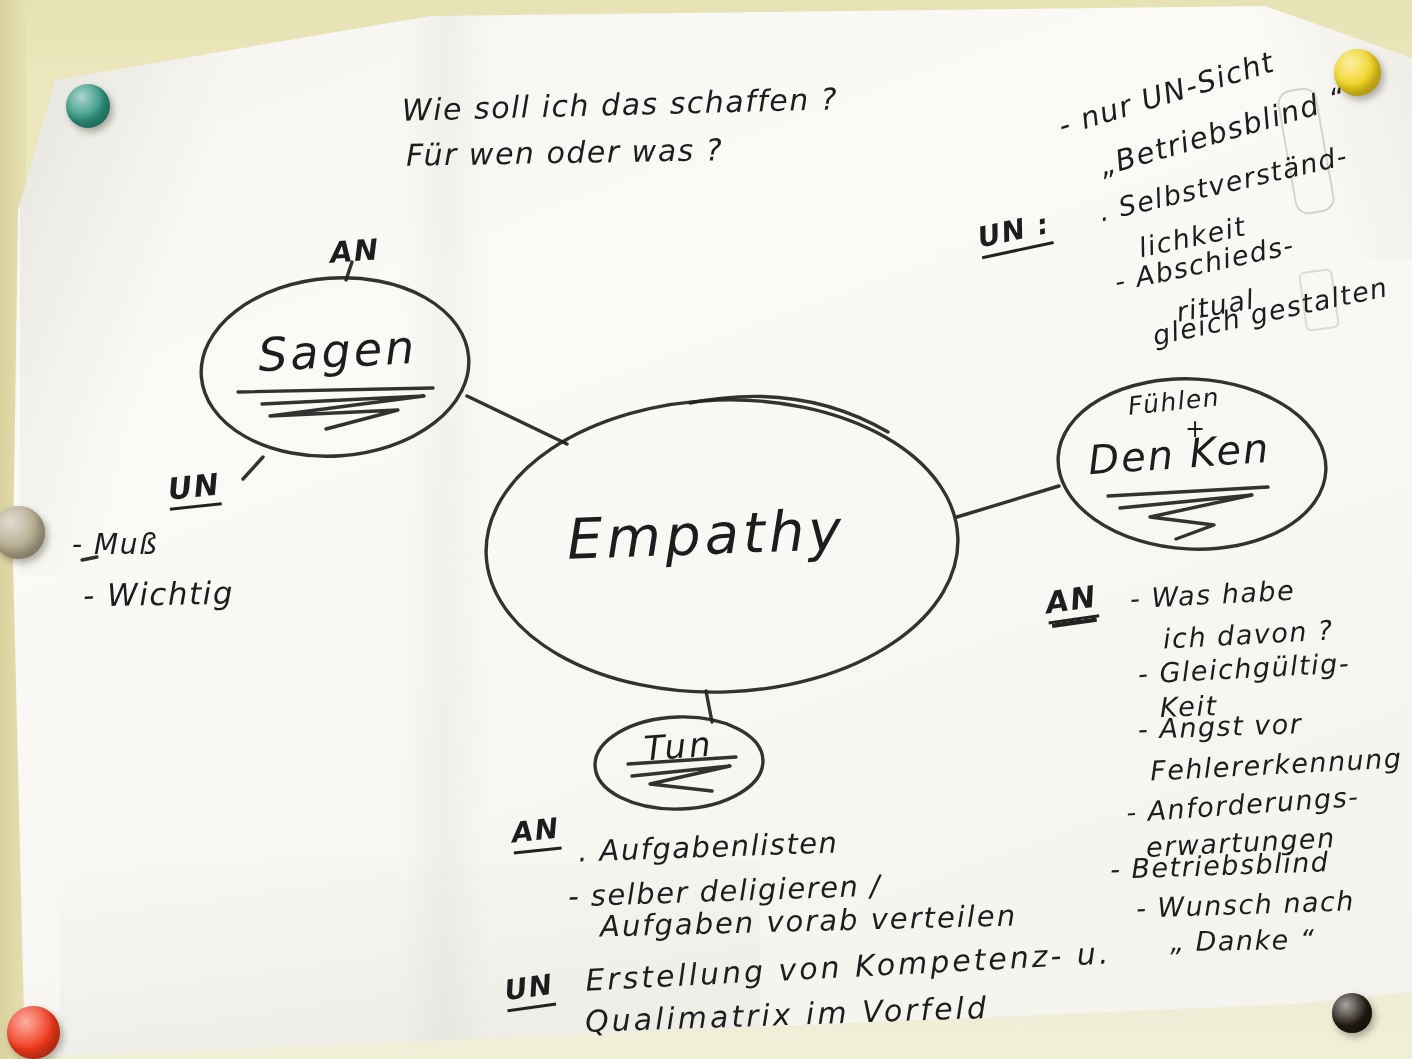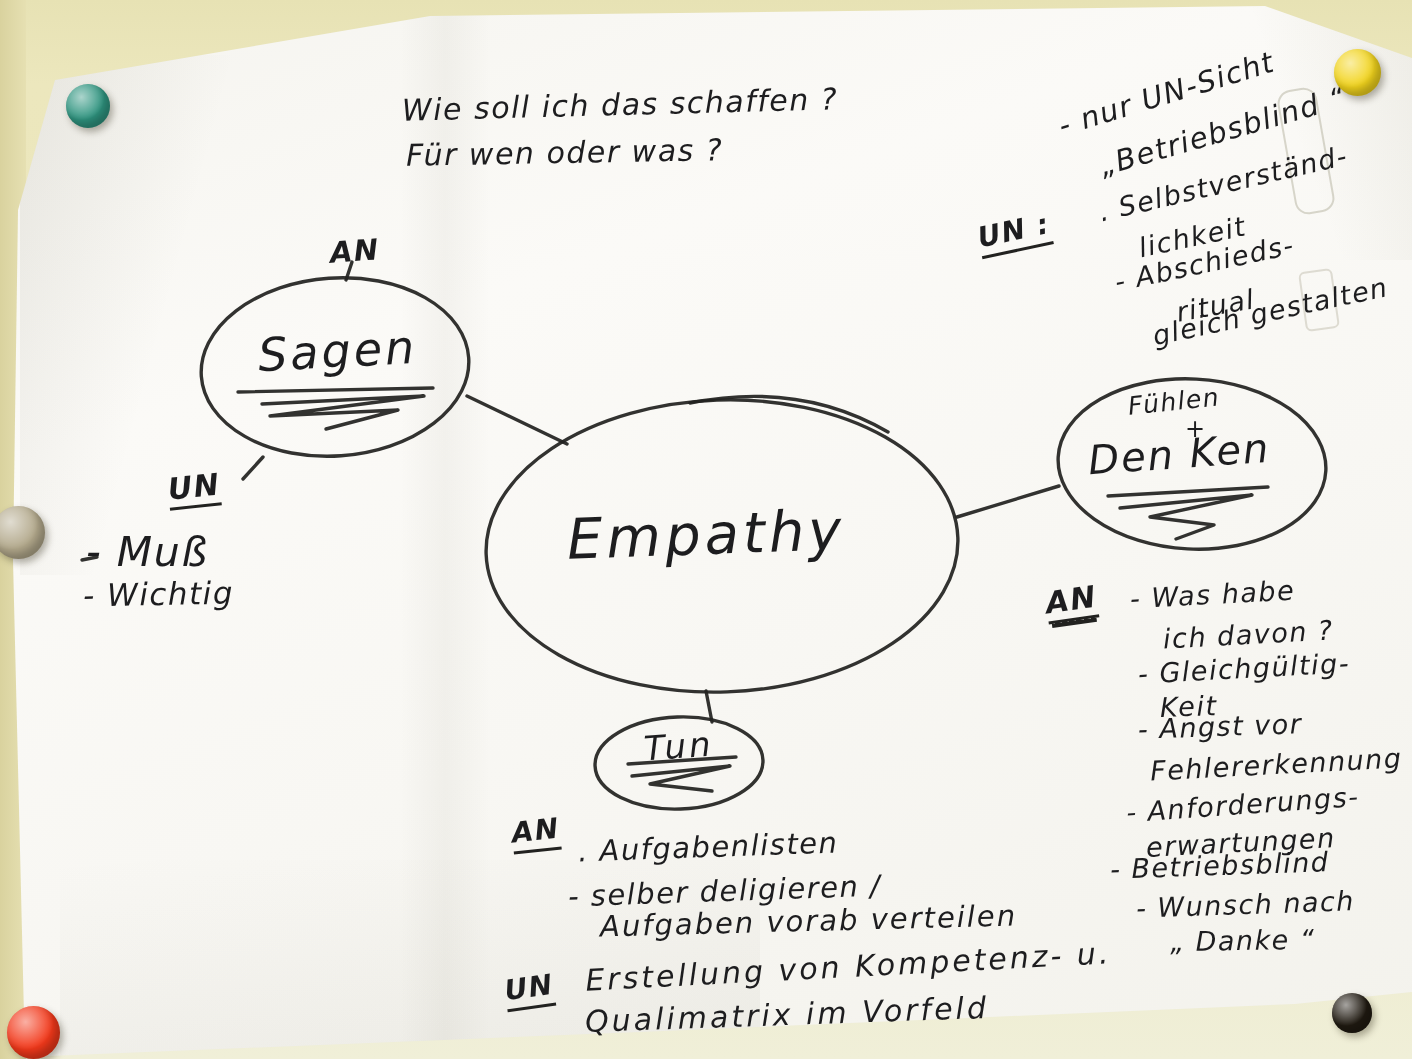--- a/index.html
+++ b/index.html
@@ -100,21 +100,21 @@
   <div class="hand" style="left:1096px;top:198px;font-size:27px;transform:rotate(-13deg);transform-origin:left top;">. Selbstverständ-</div>
   <div class="hand" style="left:1136px;top:234px;font-size:27px;transform:rotate(-12deg);transform-origin:left top;">lichkeit</div>
   <div class="hand" style="left:1112px;top:268px;font-size:27px;transform:rotate(-12deg);transform-origin:left top;">- Abschieds-</div>
   <div class="hand" style="left:1174px;top:298px;font-size:27px;transform:rotate(-10deg);transform-origin:left top;">ritual</div>
   <div class="hand" style="left:1150px;top:322px;font-size:27px;transform:rotate(-12deg);transform-origin:left top;">gleich gestalten</div>
 
   <div class="hand" style="left:330px;top:236px;font-size:29px;font-weight:bold;transform:rotate(-4deg);">AN</div>
   <div class="hand" style="left:258px;top:326px;font-size:46px;letter-spacing:3px;transform:rotate(-3deg);">Sagen</div>
 
   <div class="hand u" style="left:168px;top:470px;font-size:30px;font-weight:bold;transform:rotate(-6deg);">UN</div>
-  <div class="hand" style="left:86px;top:530px;font-size:41px;">- Muß</div>
+  <div class="hand" style="left:72px;top:530px;font-size:28px;">- Muß</div>
   <div class="hand" style="left:83px;top:577px;font-size:31px;transform:rotate(-1deg);">- Wichtig</div>
 
   <div class="hand" style="left:567px;top:504px;font-size:56px;letter-spacing:4px;transform:rotate(-2deg);">Empathy</div>
 
   <div class="hand" style="left:1128px;top:388px;font-size:25px;transform:rotate(-6deg);">Fühlen</div>
   <div class="hand" style="left:1185px;top:416px;font-size:24px;">+</div>
   <div class="hand" style="left:1088px;top:432px;font-size:40px;letter-spacing:2px;transform:rotate(-4deg);">Den Ken</div>
 
   <div class="hand dbl" style="left:1046px;top:583px;font-size:30px;font-weight:bold;transform:rotate(-8deg);">AN</div>
   <div class="hand" style="left:1130px;top:580px;font-size:27px;transform:rotate(-3deg);">- Was habe</div>

